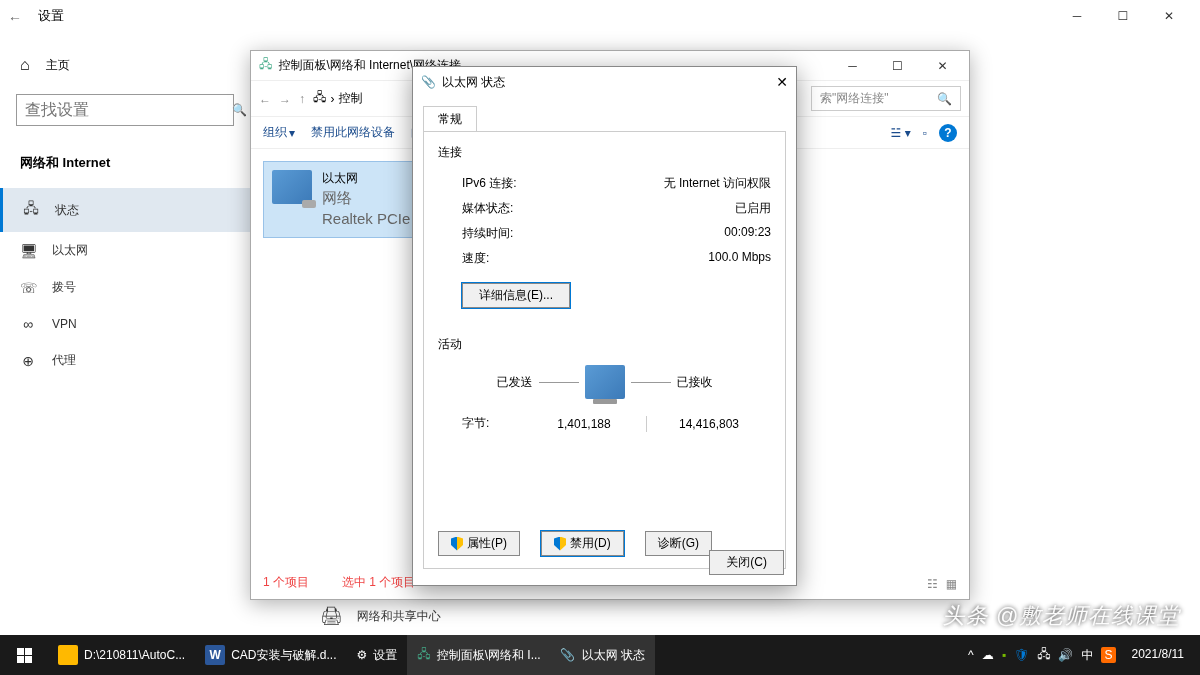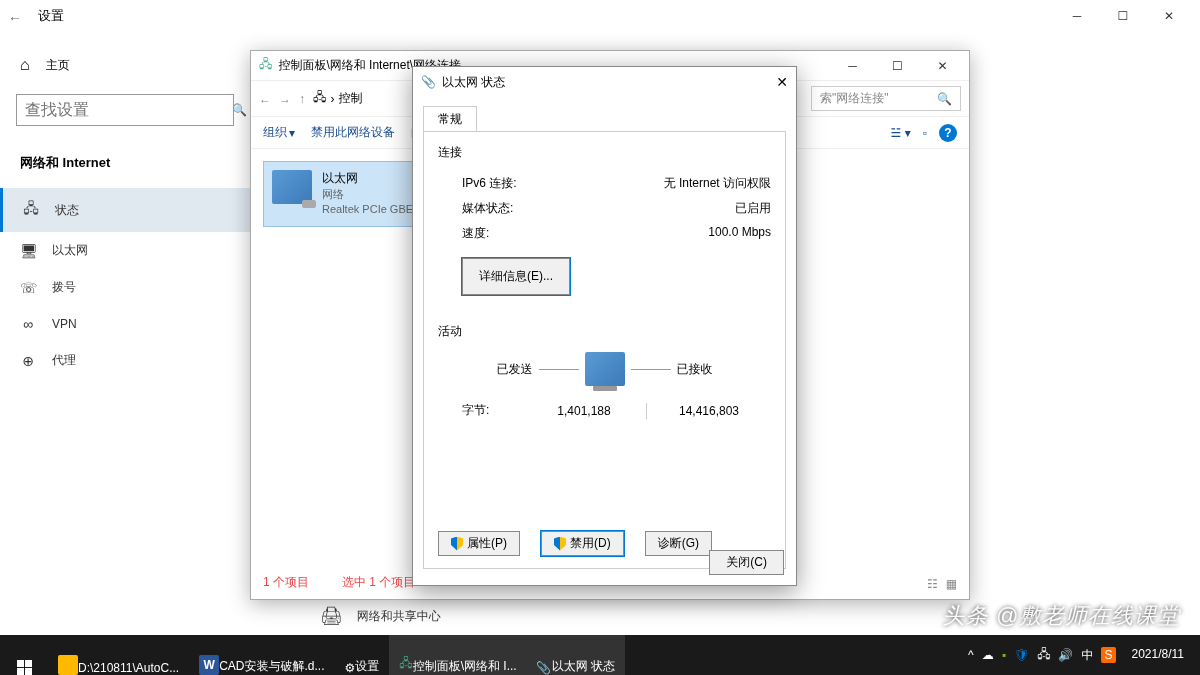--- a/index.html
+++ b/index.html
@@ -32,49 +32,49 @@
 .search-cp{border:1px solid #ccc;padding:3px 8px;width:150px;display:flex;justify-content:space-between;align-items:center;color:#888}
 .cp-toolbar{height:32px;display:flex;align-items:center;padding:0 12px;gap:16px;border-bottom:1px solid #eee;color:#1a4b8c}
 .cp-toolbar .dd{display:flex;align-items:center;gap:2px}
 .cp-icons{margin-left:auto;display:flex;gap:12px;align-items:center}
 .help-icon{width:18px;height:18px;border-radius:50%;background:#0078d4;color:#fff;display:flex;align-items:center;justify-content:center;font-weight:bold}
 .cp-content{padding:12px;height:calc(100% - 130px)}
 .adapter{display:flex;gap:10px;padding:8px;border:1px solid #99c2e8;background:#cce4f7;width:200px}
 .adapter-icon{width:40px;height:34px;background:linear-gradient(135deg,#5a9bd5,#3c7ab8);position:relative;border-radius:2px}
 .adapter-icon::after{content:"";position:absolute;bottom:-4px;right:-4px;width:14px;height:8px;background:#aaa;border-radius:2px}
 .adapter-info{font-size:12px;line-height:1.4}
-.adapter-info .sub{color:#666;font-size:11px}
+.adapter-info .sub{color:#666;font-size:15px}
 .cp-status{position:absolute;bottom:8px;left:12px;font-size:12px;color:#ef4444;display:flex;gap:33px}
 .cp-viewicons{position:absolute;bottom:8px;right:12px;display:flex;gap:8px;color:#888}
 .status-dialog{position:absolute;top:66px;left:412px;width:385px;height:520px;background:#fff;border:1px solid #888;box-shadow:0 6px 24px rgba(0,0,0,0.4)}
 .dlg-titlebar{height:30px;display:flex;align-items:center;justify-content:space-between;padding:0 8px}
 .dlg-close{font-size:14px;cursor:pointer}
 .dlg-body{padding:8px 10px}
 .tab{display:inline-block;border:1px solid #ccc;border-bottom:none;padding:4px 14px;background:#fff;position:relative;top:1px}
 .tab-content{border:1px solid #ccc;padding:12px 14px;height:438px;position:relative}
 .section-label{margin-bottom:10px}
 .info-row{display:flex;justify-content:space-between;padding:4px 0 4px 24px;font-size:12px}
-.detail-btn{margin:12px 0 0 24px;padding:9px 16px;border:1px solid #888;background:#f0f0f0;box-shadow:0 0 0 1px #0078d4}
+.detail-btn{margin:12px 0 0 24px;padding:3px 16px;border:1px solid #888;background:#f0f0f0;box-shadow:0 0 0 1px #0078d4}
 .activity{margin-top:28px}
 .activity-diagram{display:flex;align-items:center;justify-content:center;gap:6px;margin:12px 0}
 .pc-icon{width:40px;height:34px;background:linear-gradient(135deg,#5a9bd5,#3c7ab8);border-radius:2px;position:relative}
 .pc-icon::after{content:"";position:absolute;bottom:-5px;left:8px;width:24px;height:5px;background:#999;border-radius:1px}
 .line{width:40px;height:1px;background:#999}
 .bytes-row{display:flex;align-items:center;padding:4px 0 4px 24px}
 .bytes-row .lbl{width:60px}
 .bytes-row .val{flex:1;text-align:center}
 .bytes-row .sep{width:1px;height:16px;background:#ccc}
 .action-btns{position:absolute;bottom:12px;left:14px;display:flex;gap:21px}
 .action-btn{padding:3px 12px;border:1px solid #888;background:#f0f0f0;display:flex;align-items:center;gap:4px}
 .action-btn.hl{box-shadow:0 0 0 1px #0078d4}
 .shield{width:12px;height:14px;background:linear-gradient(90deg,#0078d4 50%,#ffc107 50%);clip-path:polygon(50% 0,100% 15%,100% 60%,50% 100%,0 60%,0 15%)}
 .close-btn{position:absolute;bottom:10px;right:12px;padding:3px 16px;border:1px solid #888;background:#f0f0f0}
 .sharing-center{position:absolute;bottom:48px;left:320px;display:flex;align-items:center;gap:14px;color:#333}
 .taskbar{position:absolute;bottom:0;left:0;width:1200px;height:40px;background:#1a1a1a;display:flex;align-items:center;color:#fff}
-.tb-item{height:40px;padding:0 10px;display:flex;align-items:flex-end;font-size:12px}
+.tb-item{height:40px;padding:0 10px;display:flex;align-items:center;gap:6px;font-size:12px}
 .tb-item.active{background:#333}
 .start-btn{width:48px;justify-content:center}
 .win-logo{display:grid;grid-template-columns:7px 7px;grid-template-rows:7px 7px;gap:1px}
 .win-logo div{background:#fff}
 .tray{margin-left:auto;display:flex;align-items:center;gap:8px;padding:0 8px}
 .tray-time{text-align:right;font-size:11px;line-height:1.3;padding:0 8px}
 .watermark{position:absolute;bottom:44px;right:20px;font-size:22px;font-style:italic;color:rgba(255,255,255,0.95);text-shadow:0 0 4px rgba(0,0,0,0.8);font-weight:500;letter-spacing:1px}
 .tb-app-icon{width:20px;height:20px;border-radius:2px}
 </style>
 </head>
@@ -200,20 +200,24 @@
     <span class="tab">常规</span>
     <div class="tab-content">
       <div class="section-label">连接</div>
       <div class="info-row">
           <span>IPv6 连接:</span>
           <span>无 Internet 访问权限</span>
         </div>
       <div class="info-row">
           <span>媒体状态:</span>
           <span>已启用</span>
+        </div>
+      <div class="info-row">
+          <span>持续时间:</span>
+          <span>00:09:23</span>
         </div>
       <div class="info-row">
           <span>速度:</span>
           <span>100.0 Mbps</span>
         </div>
       <button class="detail-btn"><span>详细信息(E)...</span></button>
       
       <div class="activity">
         <div class="section-label">活动</div>
         <div class="activity-diagram">

